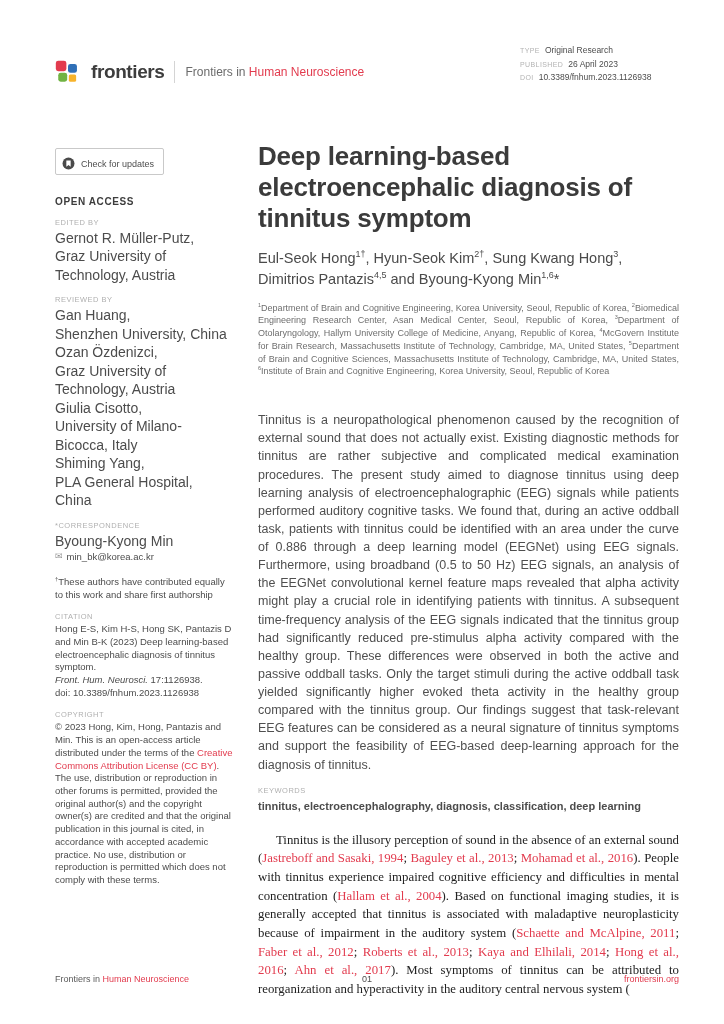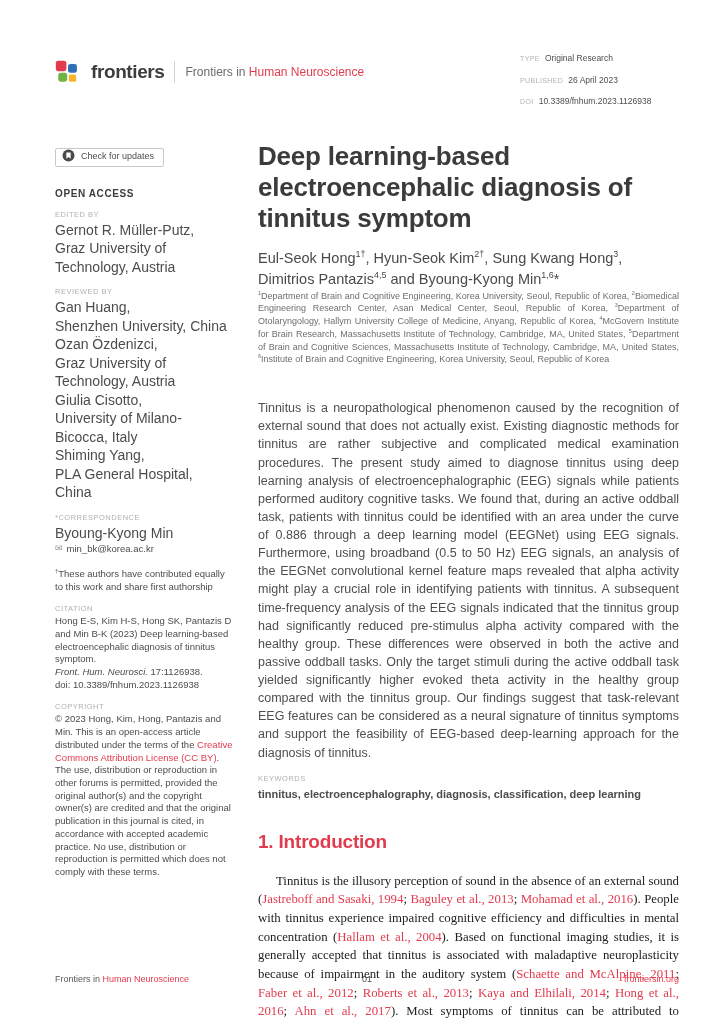--- a/index.html
+++ b/index.html
@@ -18,30 +18,30 @@
     position:absolute; left:55px; top:59px;
     display:flex; align-items:center; gap:10px;
   }
   .logo-icon svg { width:26px; height:26px; display:block; }
   .logo-text { font-size:19px; font-weight:bold; color:#3d3d3d; letter-spacing:-0.4px; }
   .header-divider { width:1px; height:22px; background:#d4d4d4; }
   .journal-line { font-size:12px; color:#6b6b6b; }
   .journal-line .journal-red { color:#e23b4e; }
 
   .header-meta { position:absolute; left:520px; top:44px; }
-  .meta-row { display:flex; align-items:baseline; gap:5px; line-height:12.5px;margin-top:8px; }
+  .meta-row { display:flex; align-items:baseline; gap:5px; line-height:12.5px; }
   .meta-label { font-size:7px; color:#b3b3b3; letter-spacing:0.4px; }
   .meta-value { font-size:8.5px; color:#4d4d4d; }
 
   
   .sidebar { position:absolute; left:55px; top:148px; width:178px; }
   .check-btn {
     display:inline-flex; align-items:center; gap:6px;
     border:1px solid #c9c9c9; border-radius:2px;
-    padding:0 9px 4px 6px; background:#fff; cursor:pointer;
+    padding:8px 9px 4px 6px; background:#fff; cursor:pointer;
     font-size:9px; color:#4d4d4d; font-family:inherit;
   }
   .check-btn svg { width:13px; height:13px; display:block; }
   .open-access { font-size:10px; font-weight:bold; color:#3d3d3d; letter-spacing:0.6px; margin-top:21px; }
   .side-label { font-size:7.5px; color:#b0b0b0; letter-spacing:0.5px; margin-top:11px; margin-bottom:2px; }
   .side-text { font-size:14px; color:#4c4c4c; line-height:1.32; white-space:pre-line; }
   .email-row { display:flex; align-items:center; gap:4px; margin-top:1px; }
   .email-icon { font-size:9px; color:#8f8f8f; line-height:1; }
   .email-link { font-size:9.5px; color:#4c4c4c; text-decoration:none; cursor:pointer; }
   .dagger-note { font-size:9.5px; color:#4c4c4c; line-height:1.32; margin-top:14px; }
@@ -49,21 +49,21 @@
   .date-row { font-size:9.5px; color:#4c4c4c; line-height:1.42; }
   .date-row .side-label { display:inline; margin:0; }
   .side-paragraph { font-size:9.5px; color:#4c4c4c; line-height:1.34; }
 
   
   .main { position:absolute; left:258px; top:141px; width:421px; }
   .title {
     font-size:26px; line-height:1.2; color:#3b3b3b;
     font-weight:bold; letter-spacing:-0.2px; margin-bottom:13px;
   }
-  .authors { font-size:14.5px; color:#4a4a4a; line-height:1.45; }
+  .authors { font-size:14.5px; color:#4a4a4a; line-height:1.45; margin-bottom:12px; }
   .affiliations { font-size:9px; color:#6e6e6e; line-height:1.42; text-align:justify; }
   .abstract { font-size:12.5px; color:#4f4f4f; line-height:1.45; text-align:justify; margin-top:33px; }
   .kw-label { font-size:7.5px; color:#b0b0b0; letter-spacing:0.5px; margin-top:12px; margin-bottom:5px; }
   .keywords { font-size:11px; font-weight:bold; color:#4c4c4c; }
   .section-heading { font-size:19px; color:#e23b4e; font-weight:bold; margin-top:31px; letter-spacing:-0.2px; }
   .intro {
     font-family:"Liberation Serif", serif;
     font-size:12.8px; color:#222222; line-height:1.46;
     text-align:justify; text-indent:18px; margin-top:19px;
   }
@@ -162,21 +162,20 @@
 
   <div class="authors"><span>Eul-Seok Hong</span><sup>1†</sup><span>, Hyun-Seok Kim</span><sup>2†</sup><span>, Sung Kwang Hong</span><sup>3</sup><span>,</span><br><span>Dimitrios Pantazis</span><sup>4,5</sup><span> and Byoung-Kyong Min</span><sup>1,6</sup><span>*</span></div>
 
   <div class="affiliations"><sup>1</sup><span>Department of Brain and Cognitive Engineering, Korea University, Seoul, Republic of Korea, </span><sup>2</sup><span>Biomedical Engineering Research Center, Asan Medical Center, Seoul, Republic of Korea, </span><sup>3</sup><span>Department of Otolaryngology, Hallym University College of Medicine, Anyang, Republic of Korea, </span><sup>4</sup><span>McGovern Institute for Brain Research, Massachusetts Institute of Technology, Cambridge, MA, United States, </span><sup>5</sup><span>Department of Brain and Cognitive Sciences, Massachusetts Institute of Technology, Cambridge, MA, United States, </span><sup>6</sup><span>Institute of Brain and Cognitive Engineering, Korea University, Seoul, Republic of Korea</span></div>
 
   <div class="abstract">Tinnitus is a neuropathological phenomenon caused by the recognition of external sound that does not actually exist. Existing diagnostic methods for tinnitus are rather subjective and complicated medical examination procedures. The present study aimed to diagnose tinnitus using deep learning analysis of electroencephalographic (EEG) signals while patients performed auditory cognitive tasks. We found that, during an active oddball task, patients with tinnitus could be identified with an area under the curve of 0.886 through a deep learning model (EEGNet) using EEG signals. Furthermore, using broadband (0.5 to 50 Hz) EEG signals, an analysis of the EEGNet convolutional kernel feature maps revealed that alpha activity might play a crucial role in identifying patients with tinnitus. A subsequent time-frequency analysis of the EEG signals indicated that the tinnitus group had significantly reduced pre-stimulus alpha activity compared with the healthy group. These differences were observed in both the active and passive oddball tasks. Only the target stimuli during the active oddball task yielded significantly higher evoked theta activity in the healthy group compared with the tinnitus group. Our findings suggest that task-relevant EEG features can be considered as a neural signature of tinnitus symptoms and support the feasibility of EEG-based deep-learning approach for the diagnosis of tinnitus.</div>
 
   <div class="kw-label">KEYWORDS</div>
   <div class="keywords">tinnitus, electroencephalography, diagnosis, classification, deep learning</div>
 
-  <h2 class="section-heading">1. Introduction</h2>
 
   <p class="intro"><span>Tinnitus is the illusory perception of sound in the absence of an external sound (</span><span class="red-link">Jastreboff and Sasaki, 1994</span><span>; </span><span class="red-link">Baguley et al., 2013</span><span>; </span><span class="red-link">Mohamad et al., 2016</span><span>). People with tinnitus experience impaired cognitive efficiency and difficulties in mental concentration (</span><span class="red-link">Hallam et al., 2004</span><span>). Based on functional imaging studies, it is generally accepted that tinnitus is associated with maladaptive neuroplasticity because of impairment in the auditory system (</span><span class="red-link">Schaette and McAlpine, 2011</span><span>; </span><span class="red-link">Faber et al., 2012</span><span>; </span><span class="red-link">Roberts et al., 2013</span><span>; </span><span class="red-link">Kaya and Elhilali, 2014</span><span>; </span><span class="red-link">Hong et al., 2016</span><span>; </span><span class="red-link">Ahn et al., 2017</span><span>). Most symptoms of tinnitus can be attributed to reorganization and hyperactivity in the auditory central nervous system (</span></p>
 
 </div>
 
 <div class="footer">
   <div class="footer-left"><span>Frontiers in </span><span class="red-link">Human Neuroscience</span></div>
   <div class="footer-center">01</div>
   <div class="footer-right"><span class="red-link">frontiersin.org</span></div>
 </div>

